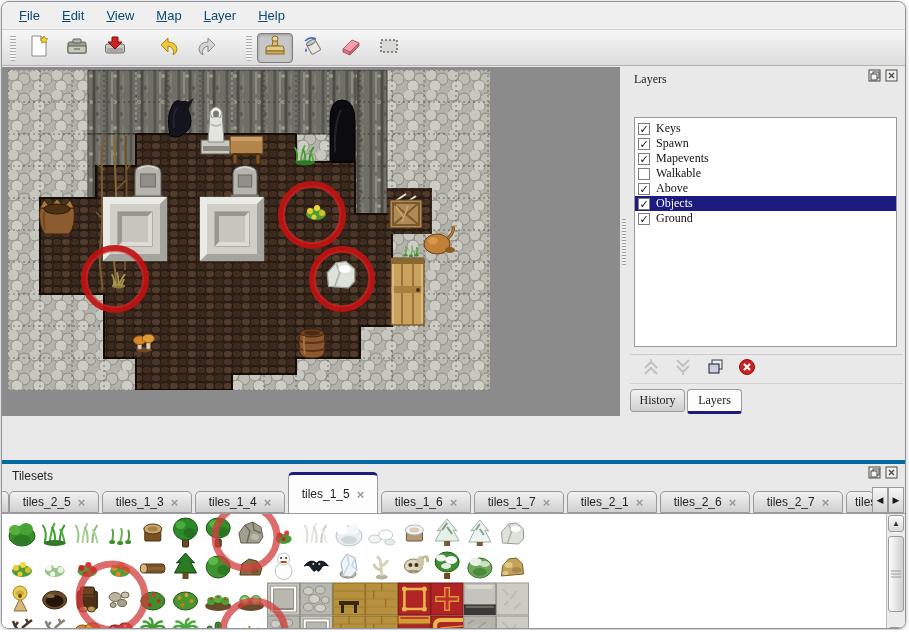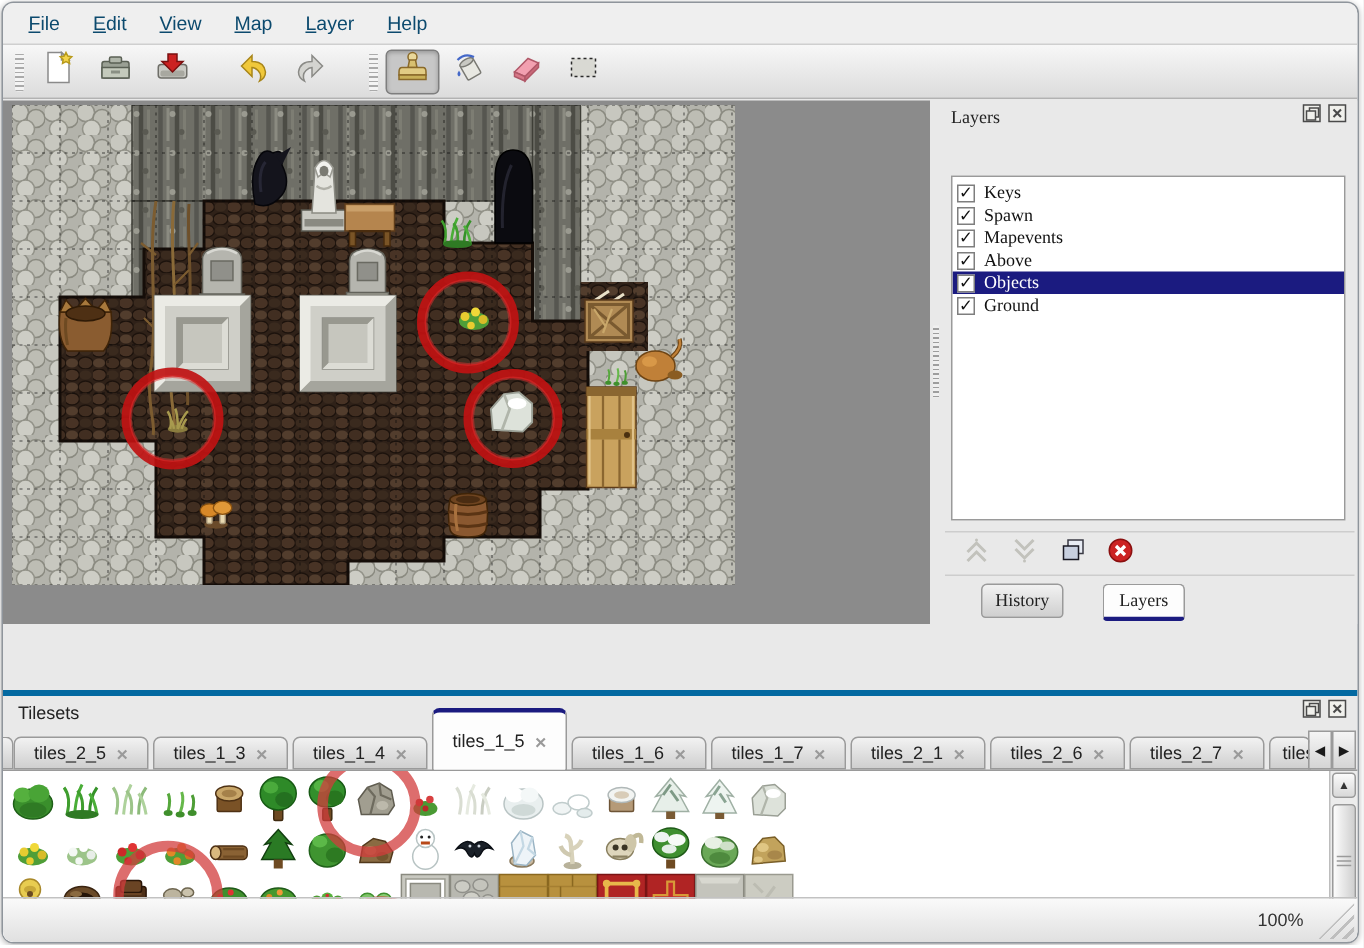--- a/index.html
+++ b/index.html
@@ -47,21 +47,21 @@
   .layer-row.selected { background:#1b1b80; color:#fff; }
   .cb { width:12px; height:12px; border:1px solid #7e7e7e; background:#fff; margin-right:6px;
         font-size:11px; line-height:10px; text-align:center; color:#111; flex:0 0 12px; }
   .layer-btns { position:absolute; top:287px; left:2px; right:2px; height:30px;
                 border-top:1px solid #cdcdcd; border-bottom:1px solid #cdcdcd;
                 display:flex; align-items:center; gap:10px; padding-left:10px; background:#e9e9e9; }
   .lb-btn { width:22px; height:22px; display:flex; align-items:center; justify-content:center; }
   .panel-tabs { position:absolute; top:322px; left:2px; height:26px; display:flex; }
   .p-tab { width:55px; height:23px; margin-right:2px; text-align:center; font-size:12px; color:#222;
            background:linear-gradient(#f2f2f2,#cfcfcf); border:1px solid #9a9a9a;
-           border-radius:4px 4px 3px 3px; line-height:21px;margin-left:24px; }
+           border-radius:4px 4px 3px 3px; line-height:21px; }
   .p-tab.active { background:#fdfdfd; height:25px; border-bottom:3px solid #1b1b80; line-height:20px; }
   
   .tilesets-panel { position:absolute; top:414px; left:0; right:0; height:184px; background:#e9e9e9;
                     border-top:4px solid #0369a1;margin-top:44px; }
   .ts-head { position:absolute; top:2px; left:10px; right:4px; height:20px; }
   .ts-tabs { position:absolute; top:23px; left:0; right:0; height:27px; display:flex; align-items:flex-end;
              border-bottom:1px solid #9a9a9a; padding-left:0; }
   .ts-sliver { width:7px; height:22px; background:linear-gradient(#f2f2f2,#cfcfcf);
                border:1px solid #9a9a9a; border-left:none; border-radius:0 5px 0 0; }
   .ts-tab { width:90px; height:22px; margin-right:3px; background:linear-gradient(#f2f2f2,#cfcfcf);
@@ -409,20 +409,24 @@
           </div>
           <div class="layer-row">
             <span class="cb">✓</span>
             <span>Spawn</span>
           </div>
           <div class="layer-row">
             <span class="cb">✓</span>
             <span>Mapevents</span>
           </div>
           <div class="layer-row">
+            <span class="cb"></span>
+            <span>Walkable</span>
+          </div>
+          <div class="layer-row">
             <span class="cb">✓</span>
             <span>Above</span>
           </div>
           <div class="layer-row selected">
             <span class="cb">✓</span>
             <span>Objects</span>
           </div>
           <div class="layer-row">
             <span class="cb">✓</span>
             <span>Ground</span>
@@ -1084,17 +1088,13 @@
               <line x1="0" y1="1" x2="10" y2="1"></line>
               <line x1="0" y1="4" x2="10" y2="4"></line>
               <line x1="0" y1="7" x2="10" y2="7"></line>
             </g>
         </svg>
       </div>
       <div class="sc-btn" style="bottom:1px">▼</div>
     </div>
   </div>
 
-  <div class="statusbar">
-    <span class="zoom-text">100%</span>
-    <div class="grip"></div>
-  </div>
 </div>
 
 </body></html>

